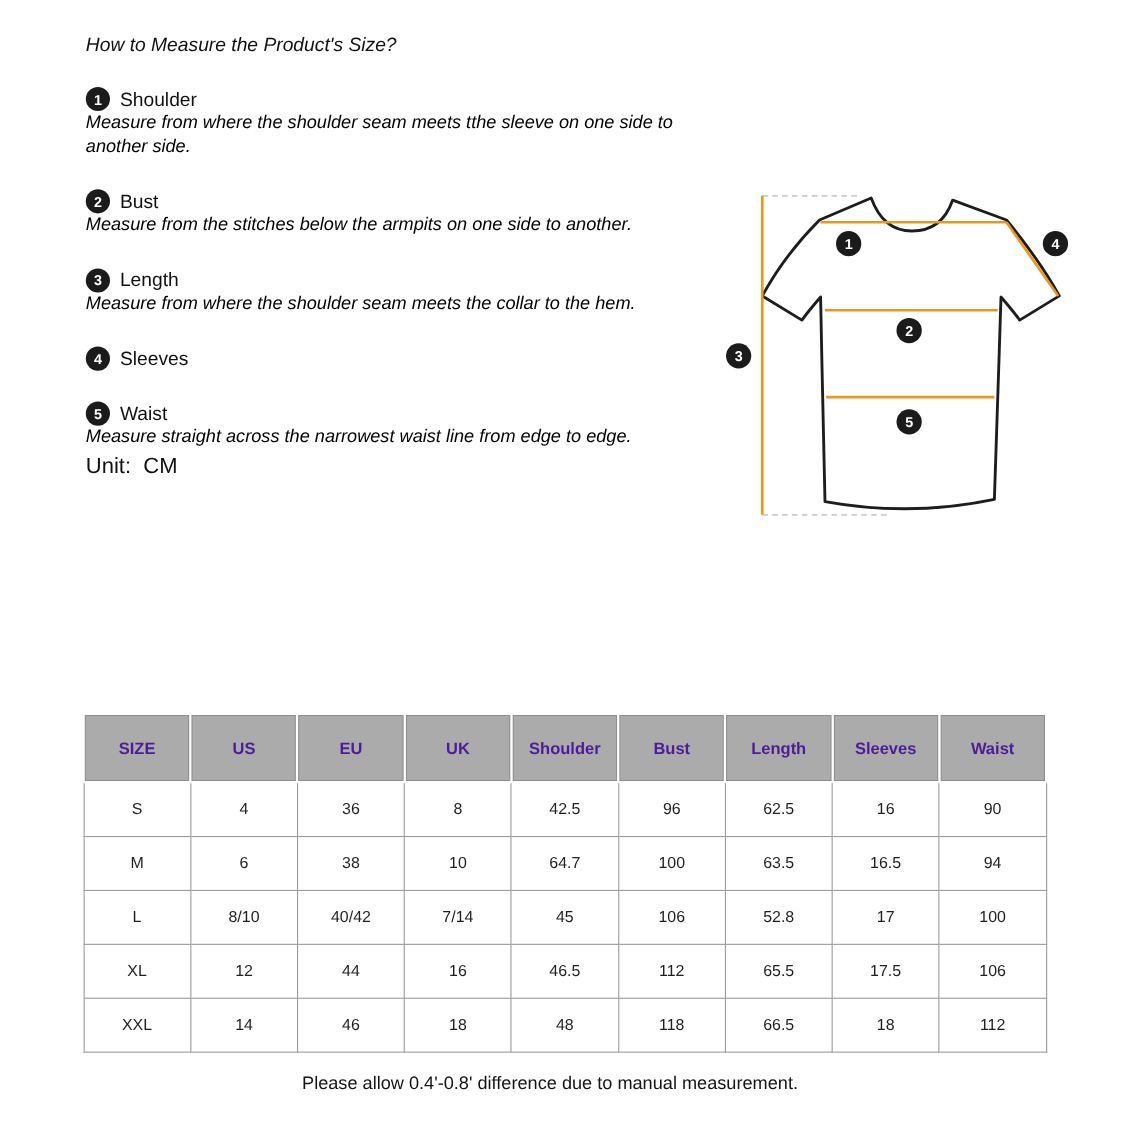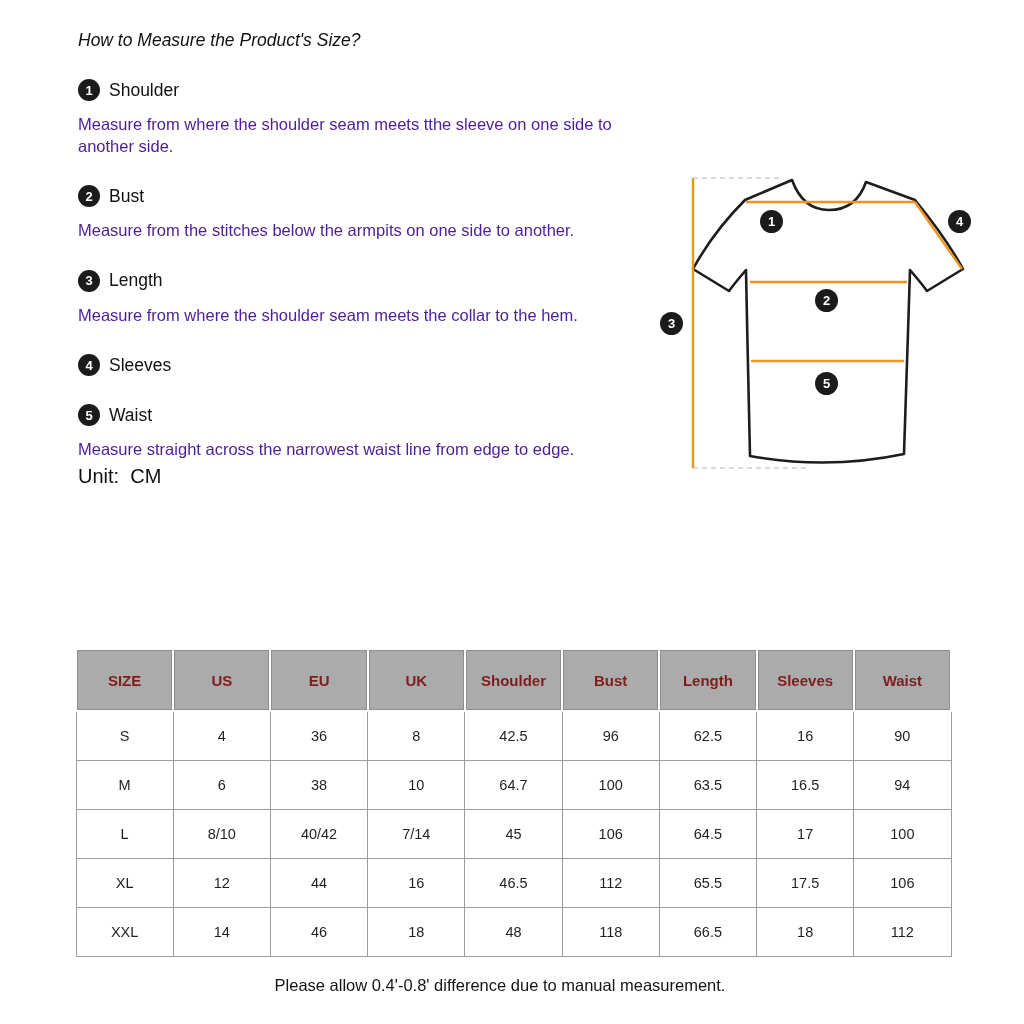--- a/index.html
+++ b/index.html
@@ -39,24 +39,24 @@
     align-items: center;
     justify-content: center;
     flex: 0 0 auto;
   }
   .section-label {
     font-size: 17.5px;
     font-weight: 400;
     color: #111;
   }
   .section-desc {
-    margin-top: 13px;
     font-size: 16.5px;
     line-height: 21.5px;
-    color: #4c1d95;
+    color: #000000;
+    font-style: italic;
   }
   .unit-label {
     margin-top: 4px;
     font-size: 20px;
     color: #111;
     white-space: pre;
   }
   
   .diagram {
     position: absolute;
@@ -91,21 +91,21 @@
     table-layout: fixed;
     width: 877px;
   }
   .size-table th {
     background: #ababab;
     border: 2px solid #ffffff;
     box-shadow: inset 0 0 0 1px #8e8e8e;
     height: 62px;
     font-size: 15px;
     font-weight: 600;
-    color: #7f1d1d;
+    color: #4c1d95;
     text-align: center;
     vertical-align: middle;
   }
   .size-table td {
     background: #ffffff;
     border: 1px solid #9c9c9c;
     height: 49px;
     font-size: 14.5px;
     font-weight: 500;
     color: #1f1f1f;
@@ -232,21 +232,21 @@
         <td>16.5</td>
         <td>94</td>
       </tr>
       <tr>
         <td>L</td>
         <td>8/10</td>
         <td>40/42</td>
         <td>7/14</td>
         <td>45</td>
         <td>106</td>
-        <td>64.5</td>
+        <td>52.8</td>
         <td>17</td>
         <td>100</td>
       </tr>
       <tr>
         <td>XL</td>
         <td>12</td>
         <td>44</td>
         <td>16</td>
         <td>46.5</td>
         <td>112</td>

